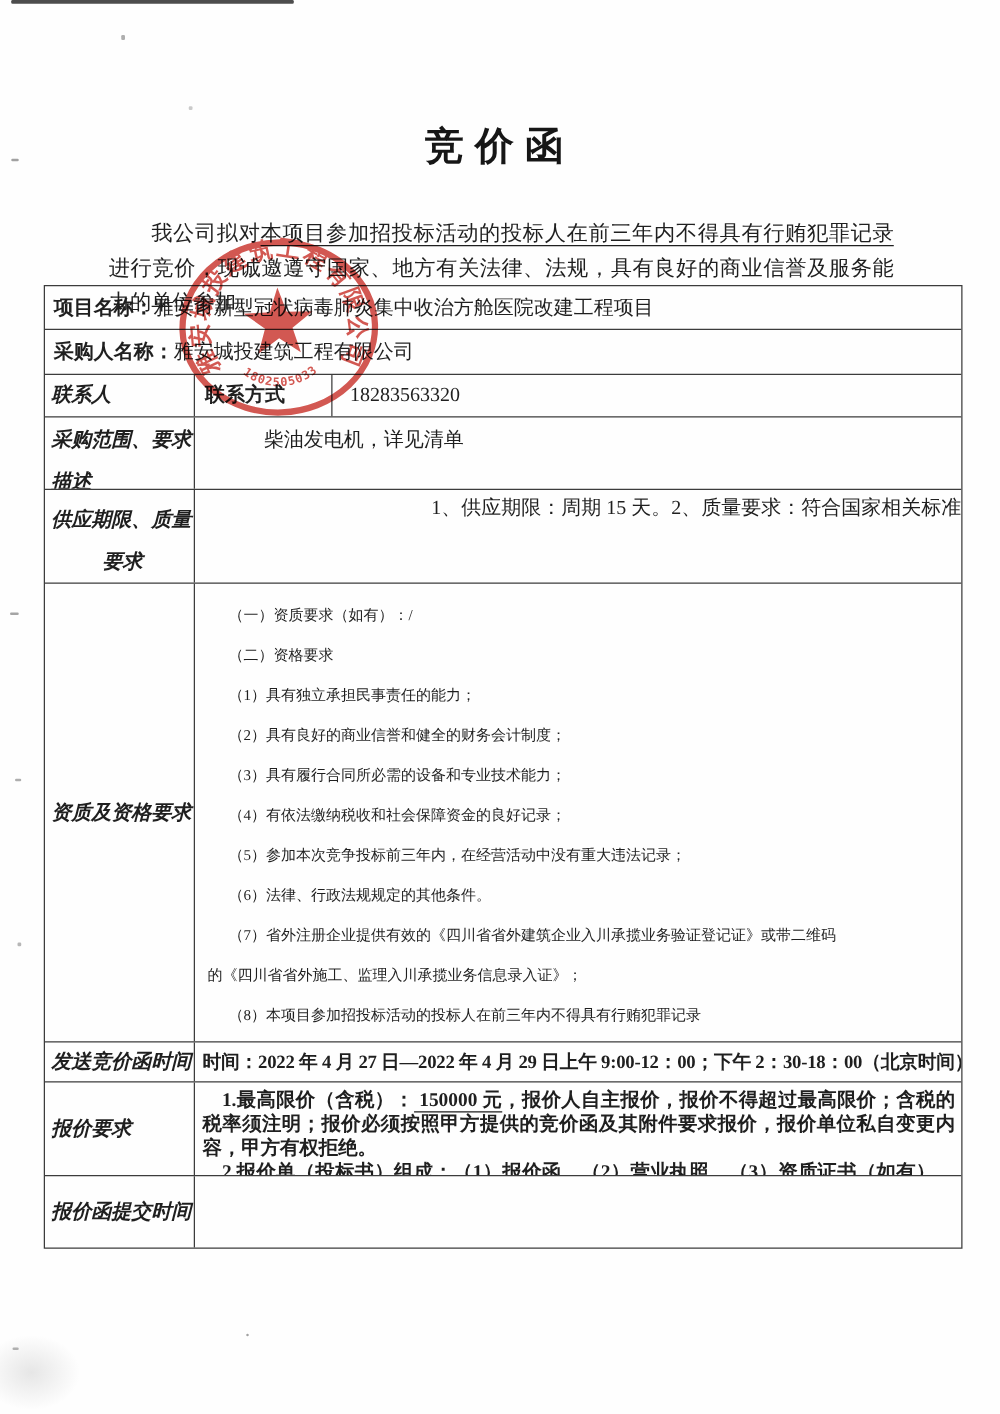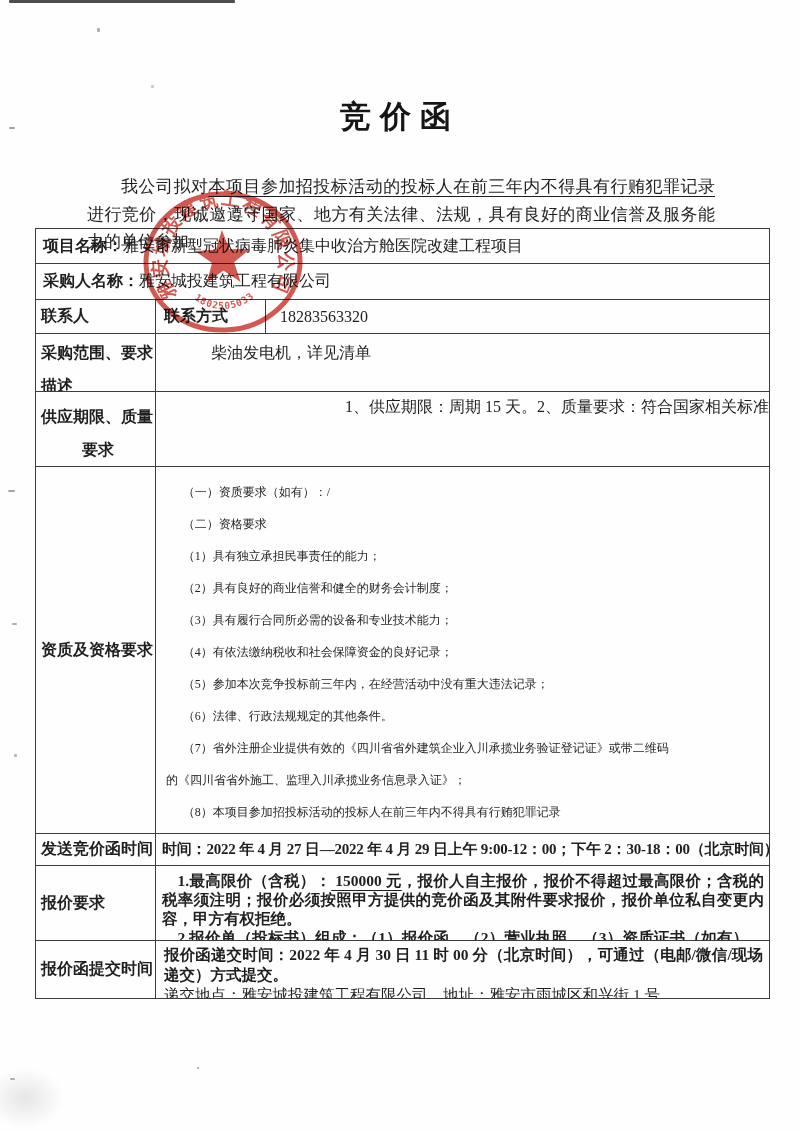--- a/index.html
+++ b/index.html
@@ -27,21 +27,21 @@
     font-size:31px;font-weight:bold;letter-spacing:9px;color:#161616;}
   .intro{position:absolute;left:87px;top:156px;width:628px;
     font-size:17px;line-height:27.5px;text-align:justify;text-indent:2em;}
   .u{ text-decoration:underline;text-underline-offset:4px;text-decoration-thickness:1px;}
   
   .doc-table{position:absolute;left:35px;top:228px;width:735px;box-sizing:border-box;
     border:1px solid #3c3c3c;font-size:16px;background:transparent;}
   .t-row{display:flex;box-sizing:border-box;border-top:1px solid #3c3c3c;}
   .t-row:first-child{border-top:none;}
   .t-cell{box-sizing:border-box;overflow:hidden;}
-  .lbl-col{flex:0 0 120px;width:120px;border-right:1px solid #3c3c3c;font-weight:bold;}
+  .lbl-col{flex:0 0 120px;width:120px;border-right:1px solid #3c3c3c;font-weight:bold;font-style:italic;}
   .grow{flex:1 1 auto;}
   .vcenter{display:flex;align-items:center;}
   .h-r1{height:34px;} .h-r2{height:36px;} .h-r3{height:34px;}
   .h-r4{height:58px;gap:24px;} .h-r5{height:75px;} .h-r6{height:367px;}
   .h-r7{height:32px;} .h-r8{height:75px;} .h-r9{height:58px;}
   .full-cell{width:100%;padding-left:7px;}
   .full-cell .lab{font-weight:bold;}
   .c-name{flex:0 0 197px;border-right:1px solid #3c3c3c;padding-left:12px;}
   .c-mlabel{flex:0 0 110px;border-right:1px solid #3c3c3c;padding-left:8px;font-weight:bold;}
   .c-phone{flex:1 1 auto;padding-left:14px;font-family:"Liberation Serif",serif;text-align:right;}
@@ -147,24 +147,20 @@
   <div class="t-row h-r8">
     <div class="t-cell lbl-col vcenter" style="padding-left:5px;">报价要求</div>
     <div class="t-cell grow quote-content">
       <p><span>1.最高限价（含税）：</span><span class="u"> 150000 元</span><span>，报价人自主报价，报价不得超过最高限价；含税的税率须注明；报价必须按照甲方提供的竞价函及其附件要求报价，报价单位私自变更内容，甲方有权拒绝。</span></p>
       <p>2.报价单（投标书）组成：（1）报价函、（2）营业执照、（3）资质证书（如有）、（4）授权委托书（5）法人身份证复印件（6）授权委托人身份证复印件。上述组成附件均需盖章。</p>
     </div>
   </div>
 
   <div class="t-row h-r9">
     <div class="t-cell lbl-col vcenter" style="padding-left:5px;">报价函提交时间</div>
-    <div class="t-cell grow submit-content">
-      <div class="l1">报价函递交时间：2022 年 4 月 30 日 11 时 00 分（北京时间），可通过（电邮/微信/现场递交）方式提交。</div>
-      <div class="l2">递交地点：雅安城投建筑工程有限公司，地址：雅安市雨城区和兴街 1 号。</div>
-    </div>
   </div>
 
 </div>
 
 <svg class="stamp" viewBox="0 0 168 168">
   <defs>
     <path id="arcTop" d="M 37.3,116.7 A 57,57 0 1 1 130.7,116.7" fill="none"></path>
     <path id="arcBottom" d="M 53.8,120 A 47,47 0 0 0 114.2,120" fill="none"></path>
   </defs>
   <ellipse cx="84" cy="84" rx="77" ry="68" fill="none" stroke="#cc3a33" stroke-width="5"></ellipse>

